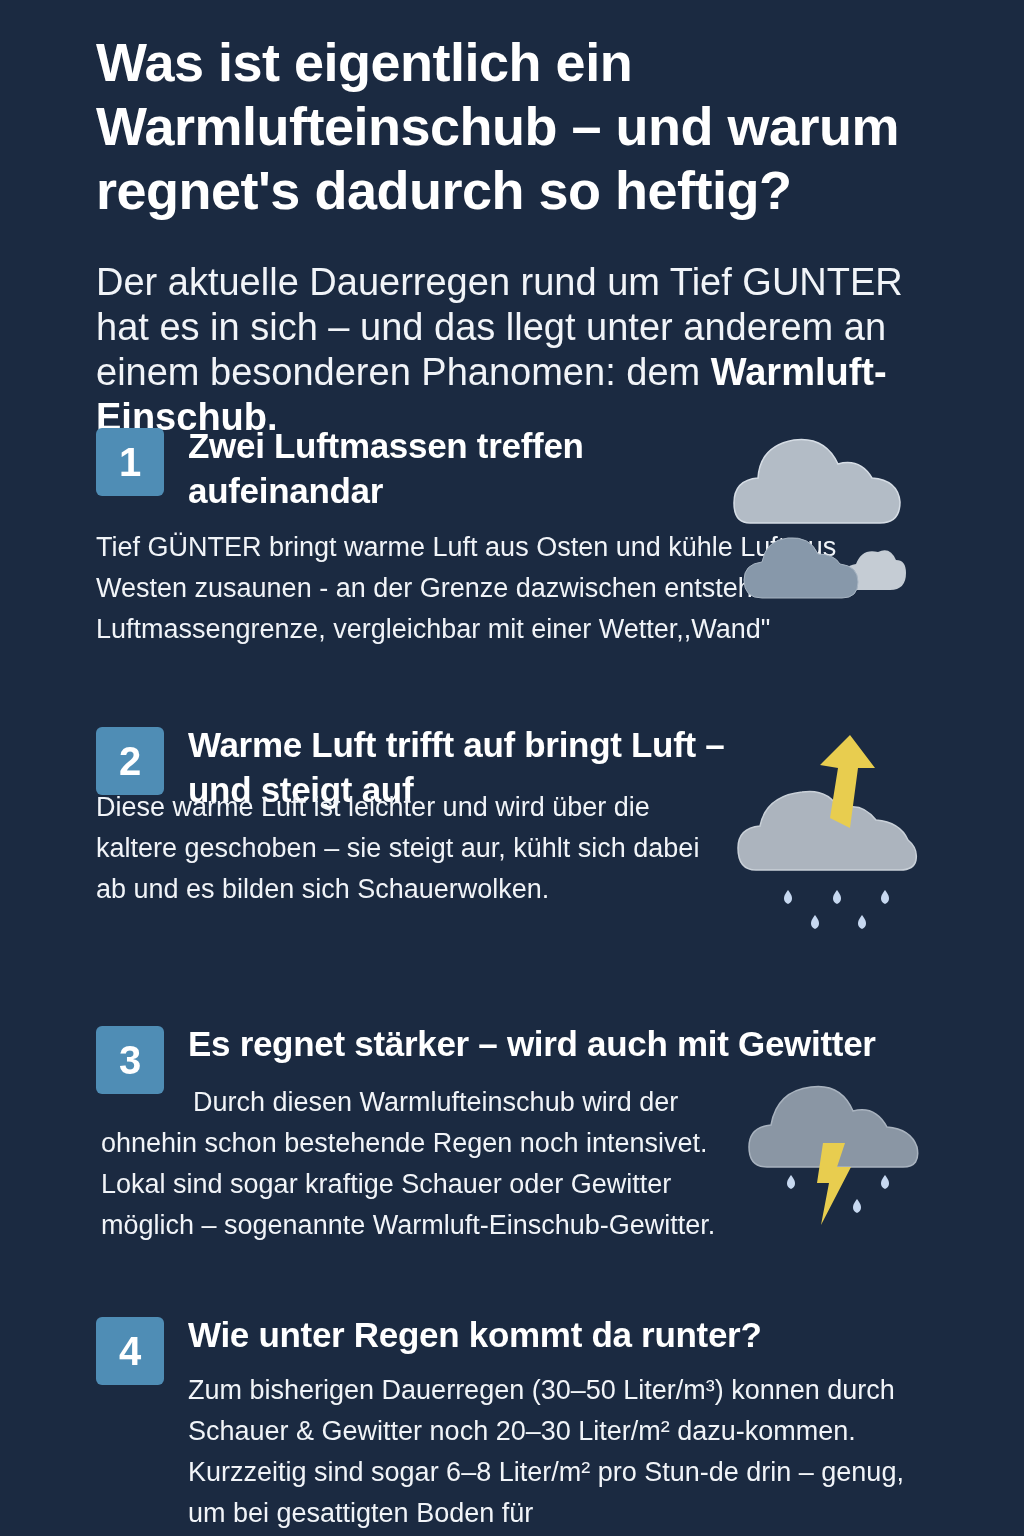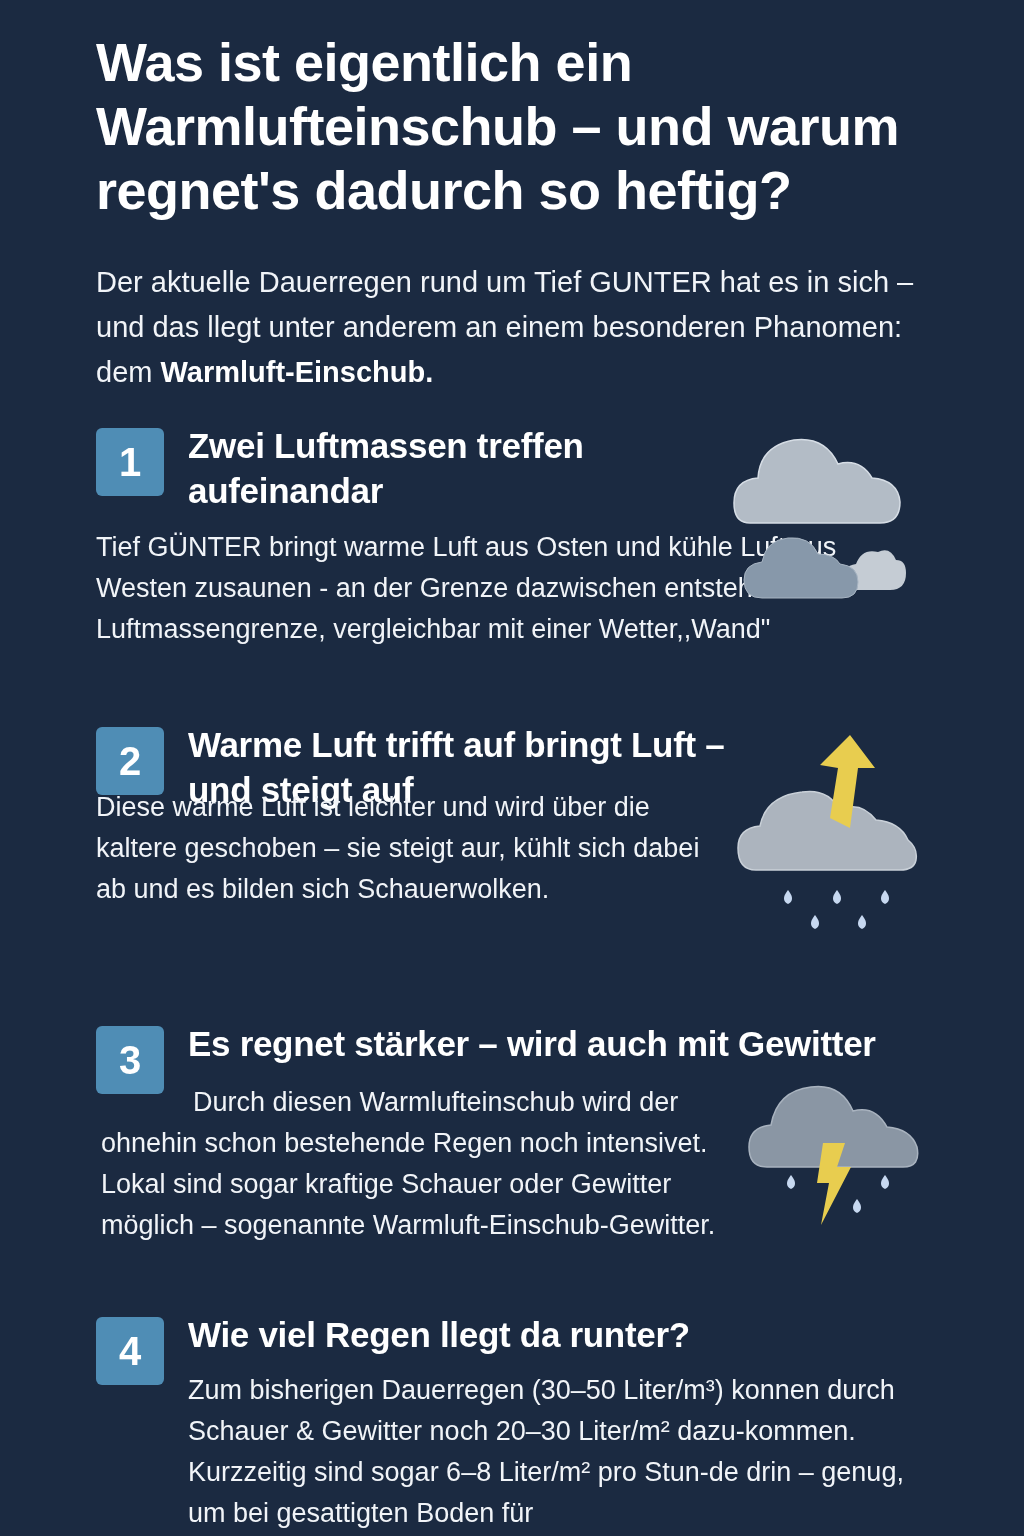--- a/index.html
+++ b/index.html
@@ -10,21 +10,21 @@
     font-family: "Liberation Sans", "DejaVu Sans", sans-serif;
     position: relative;
   }
   .title {
     position: absolute; left: 96px; top: 30px; width: 880px;
     font-size: 54px; font-weight: 700; line-height: 64px; letter-spacing: -0.5px;
     margin: 0;
   }
   .intro {
     position: absolute; left: 96px; top: 260px; width: 820px;
-    font-size: 29px; line-height: 45px; margin: 0; color: #f1f4f8;
+    font-size: 38px; line-height: 45px; margin: 0; color: #f1f4f8;
   }
   .intro b { font-weight: 700; color: #fff; }
   .badge {
     position: absolute; left: 96px; width: 68px; height: 68px;
     background: #4f8db5; border-radius: 6px;
     display: flex; align-items: center; justify-content: center;
     font-size: 40px; font-weight: 700; color: #fff;
   }
   .step-title {
     position: absolute; left: 188px; font-size: 35px; font-weight: 700;
@@ -73,14 +73,14 @@
   <path d="M22 92 Q4 92 4 72 Q4 52 26 50 Q32 16 66 12 Q96 8 108 36 Q130 30 142 52 Q166 54 172 72 Q176 92 158 92 Z" fill="#8a96a4" stroke="#a9b3bf" stroke-width="1.5"></path>
   <path d="M78 68 L100 68 L92 92 L106 92 L76 150 L84 108 L72 108 Z" fill="#e8cd4f"></path>
   <g fill="#c7d8f0">
     <path d="M46 100 q8 10 0 14 q-8 -4 0 -14z"></path>
     <path d="M140 100 q8 10 0 14 q-8 -4 0 -14z"></path>
     <path d="M112 124 q8 10 0 14 q-8 -4 0 -14z"></path>
   </g>
 </svg>
 
 <div class="badge" style="top:1317px">4</div>
-<h2 class="step-title" style="top:1312px;width:720px">Wie viel Regen llegt da runter?</h2>
+<h2 class="step-title" style="top:1312px;width:720px">Wie unter Regen kommt da runter?</h2>
 <p class="step-body" style="left:188px;top:1370px;width:730px">Zum bisherigen Dauerregen (30–50 Liter/m³) konnen durch Schauer &amp; Gewitter noch 20–30 Liter/m² dazu-kommen. Kurzzeitig sind sogar 6–8 Liter/m² pro Stun-de drin – genug, um bei gesattigten Boden für</p>
 
 </body></html>

